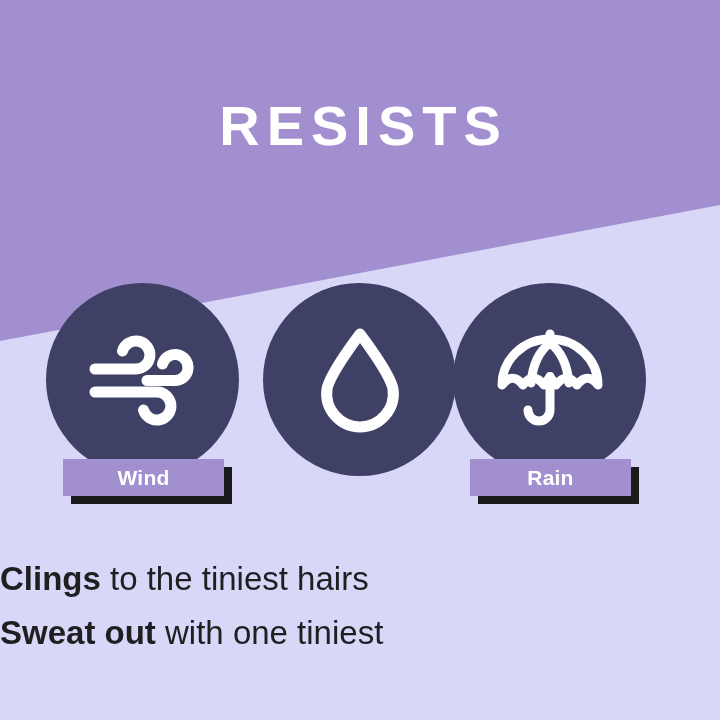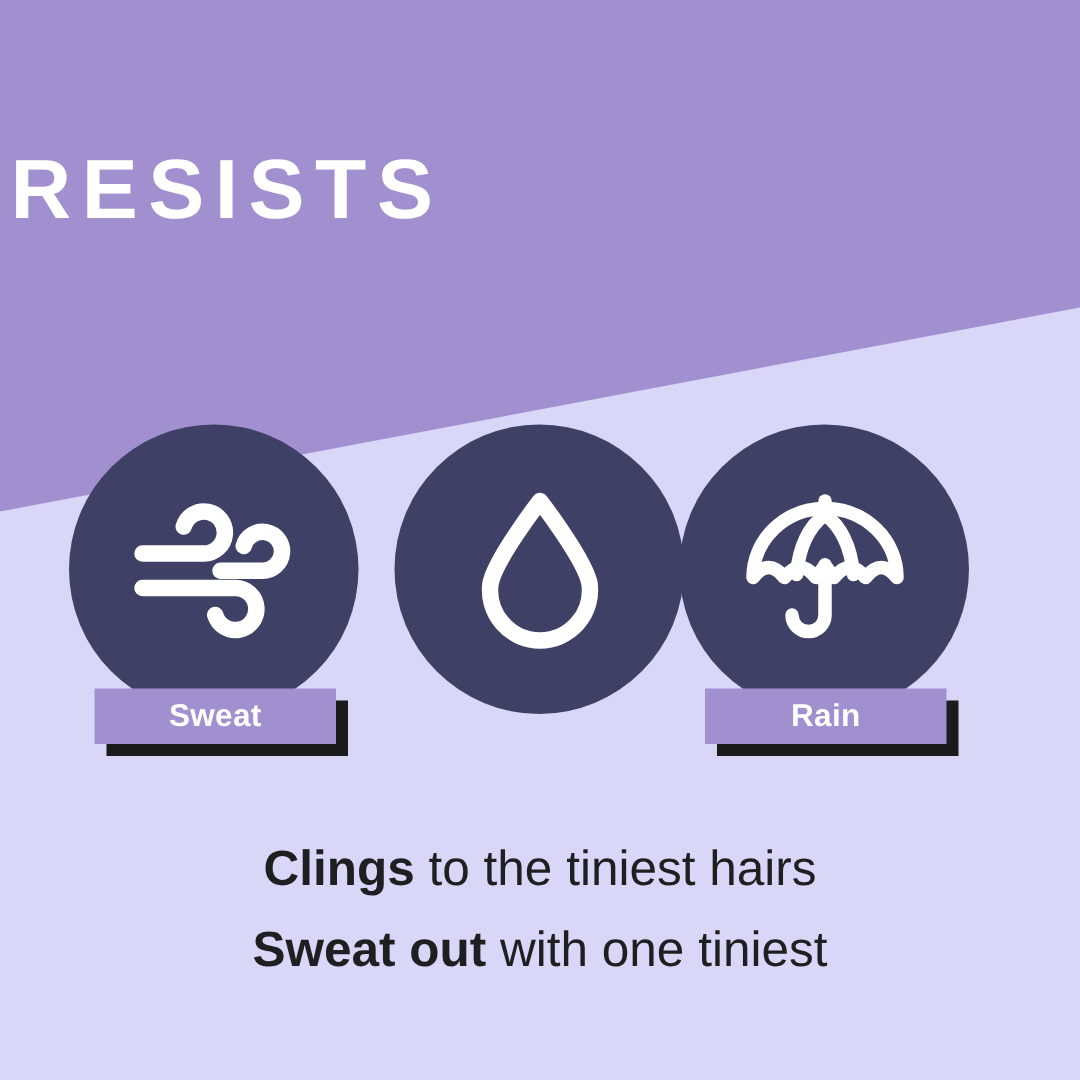--- a/index.html
+++ b/index.html
@@ -37,21 +37,21 @@
     background: #a28fd0;
     clip-path: polygon(0 0, 720px 0, 720px 205px, 0 341px);
   }
 
   
   .title {
     position: absolute;
     left: 0;
     top: 98px;
     width: 720px;
-    text-align: left;
+    text-align: center;
     color: #ffffff;
     font-size: 56px;
     font-weight: 700;
     letter-spacing: 7px;
     line-height: 1;
     text-indent: 7px;
   }
 
   
   .icon-row {
@@ -117,21 +117,20 @@
     justify-content: center;
     letter-spacing: 0.2px;
   }
 
   
   .claims {
     position: absolute;
     left: 0;
     top: 552px;
     width: 720px;
-    text-align: center;
     color: #1f1f22;
   }
   .claim-line {
     font-size: 33px;
     font-weight: 400;
     line-height: 54px;
     white-space: nowrap;
   }
   .claim-line .bold {
     font-weight: 700;
@@ -154,21 +153,21 @@
         <span>
           <svg width="112" height="96" viewBox="0 0 112 96" fill="none" stroke="#ffffff" stroke-width="11" stroke-linecap="round" stroke-linejoin="round">
             <path d="M8 37 H49 a14 14 0 1 0 -13.5 -18"></path>
             <path d="M8 60 H70 a14 14 0 1 1 -13.5 18"></path>
             <path d="M60 48.5 H88 a13 13 0 1 0 -12.5 -16.5"></path>
           </svg>
         </span>
       </div>
       <div class="label-wrap">
         <div class="label-shadow"></div>
-        <div class="label-box">Sweat</div>
+        <div class="label-box">Wind</div>
       </div>
     </div>
 
     <div class="icon-card c1">
       <div class="circle">
         <span>
           <svg width="84" height="108" viewBox="0 0 84 108" fill="none" stroke="#ffffff" stroke-width="11" stroke-linecap="round" stroke-linejoin="round">
             <path d="M42 8 C42 8 72 47 75 63 A33.5 33.5 0 0 1 42 101 A33.5 33.5 0 0 1 9 63 C12 47 42 8 42 8 Z"></path>
           </svg>
         </span>

